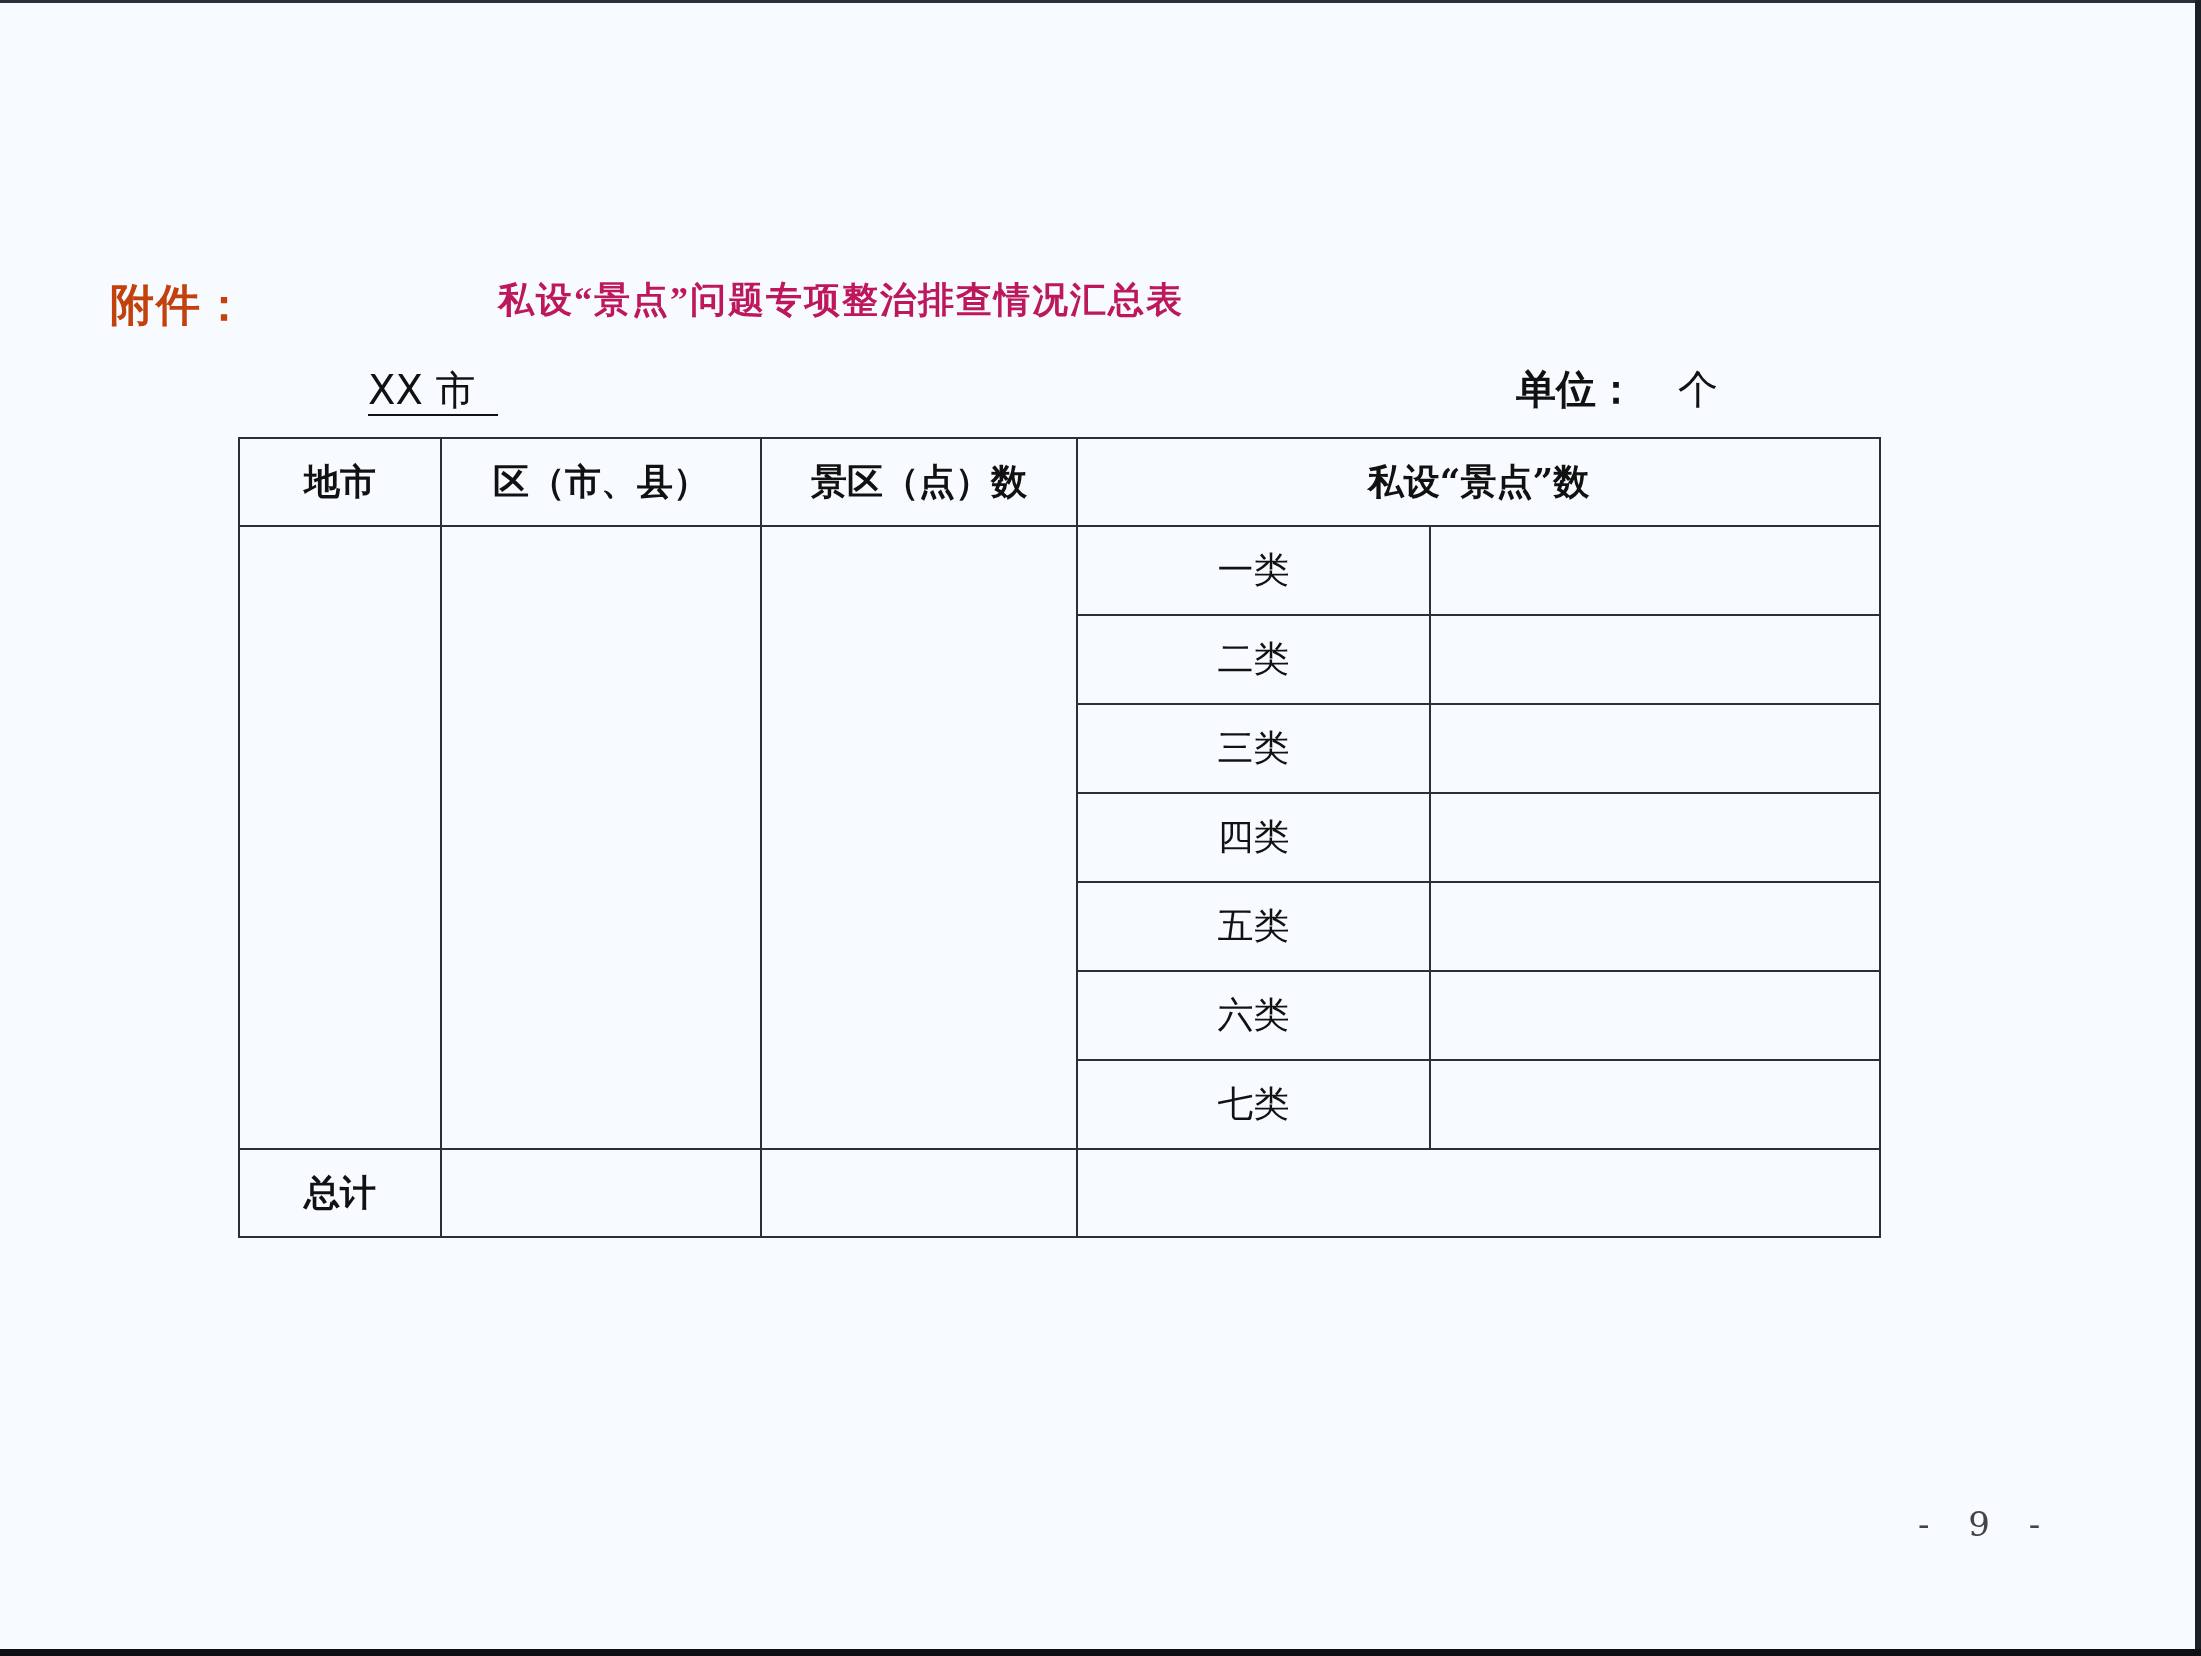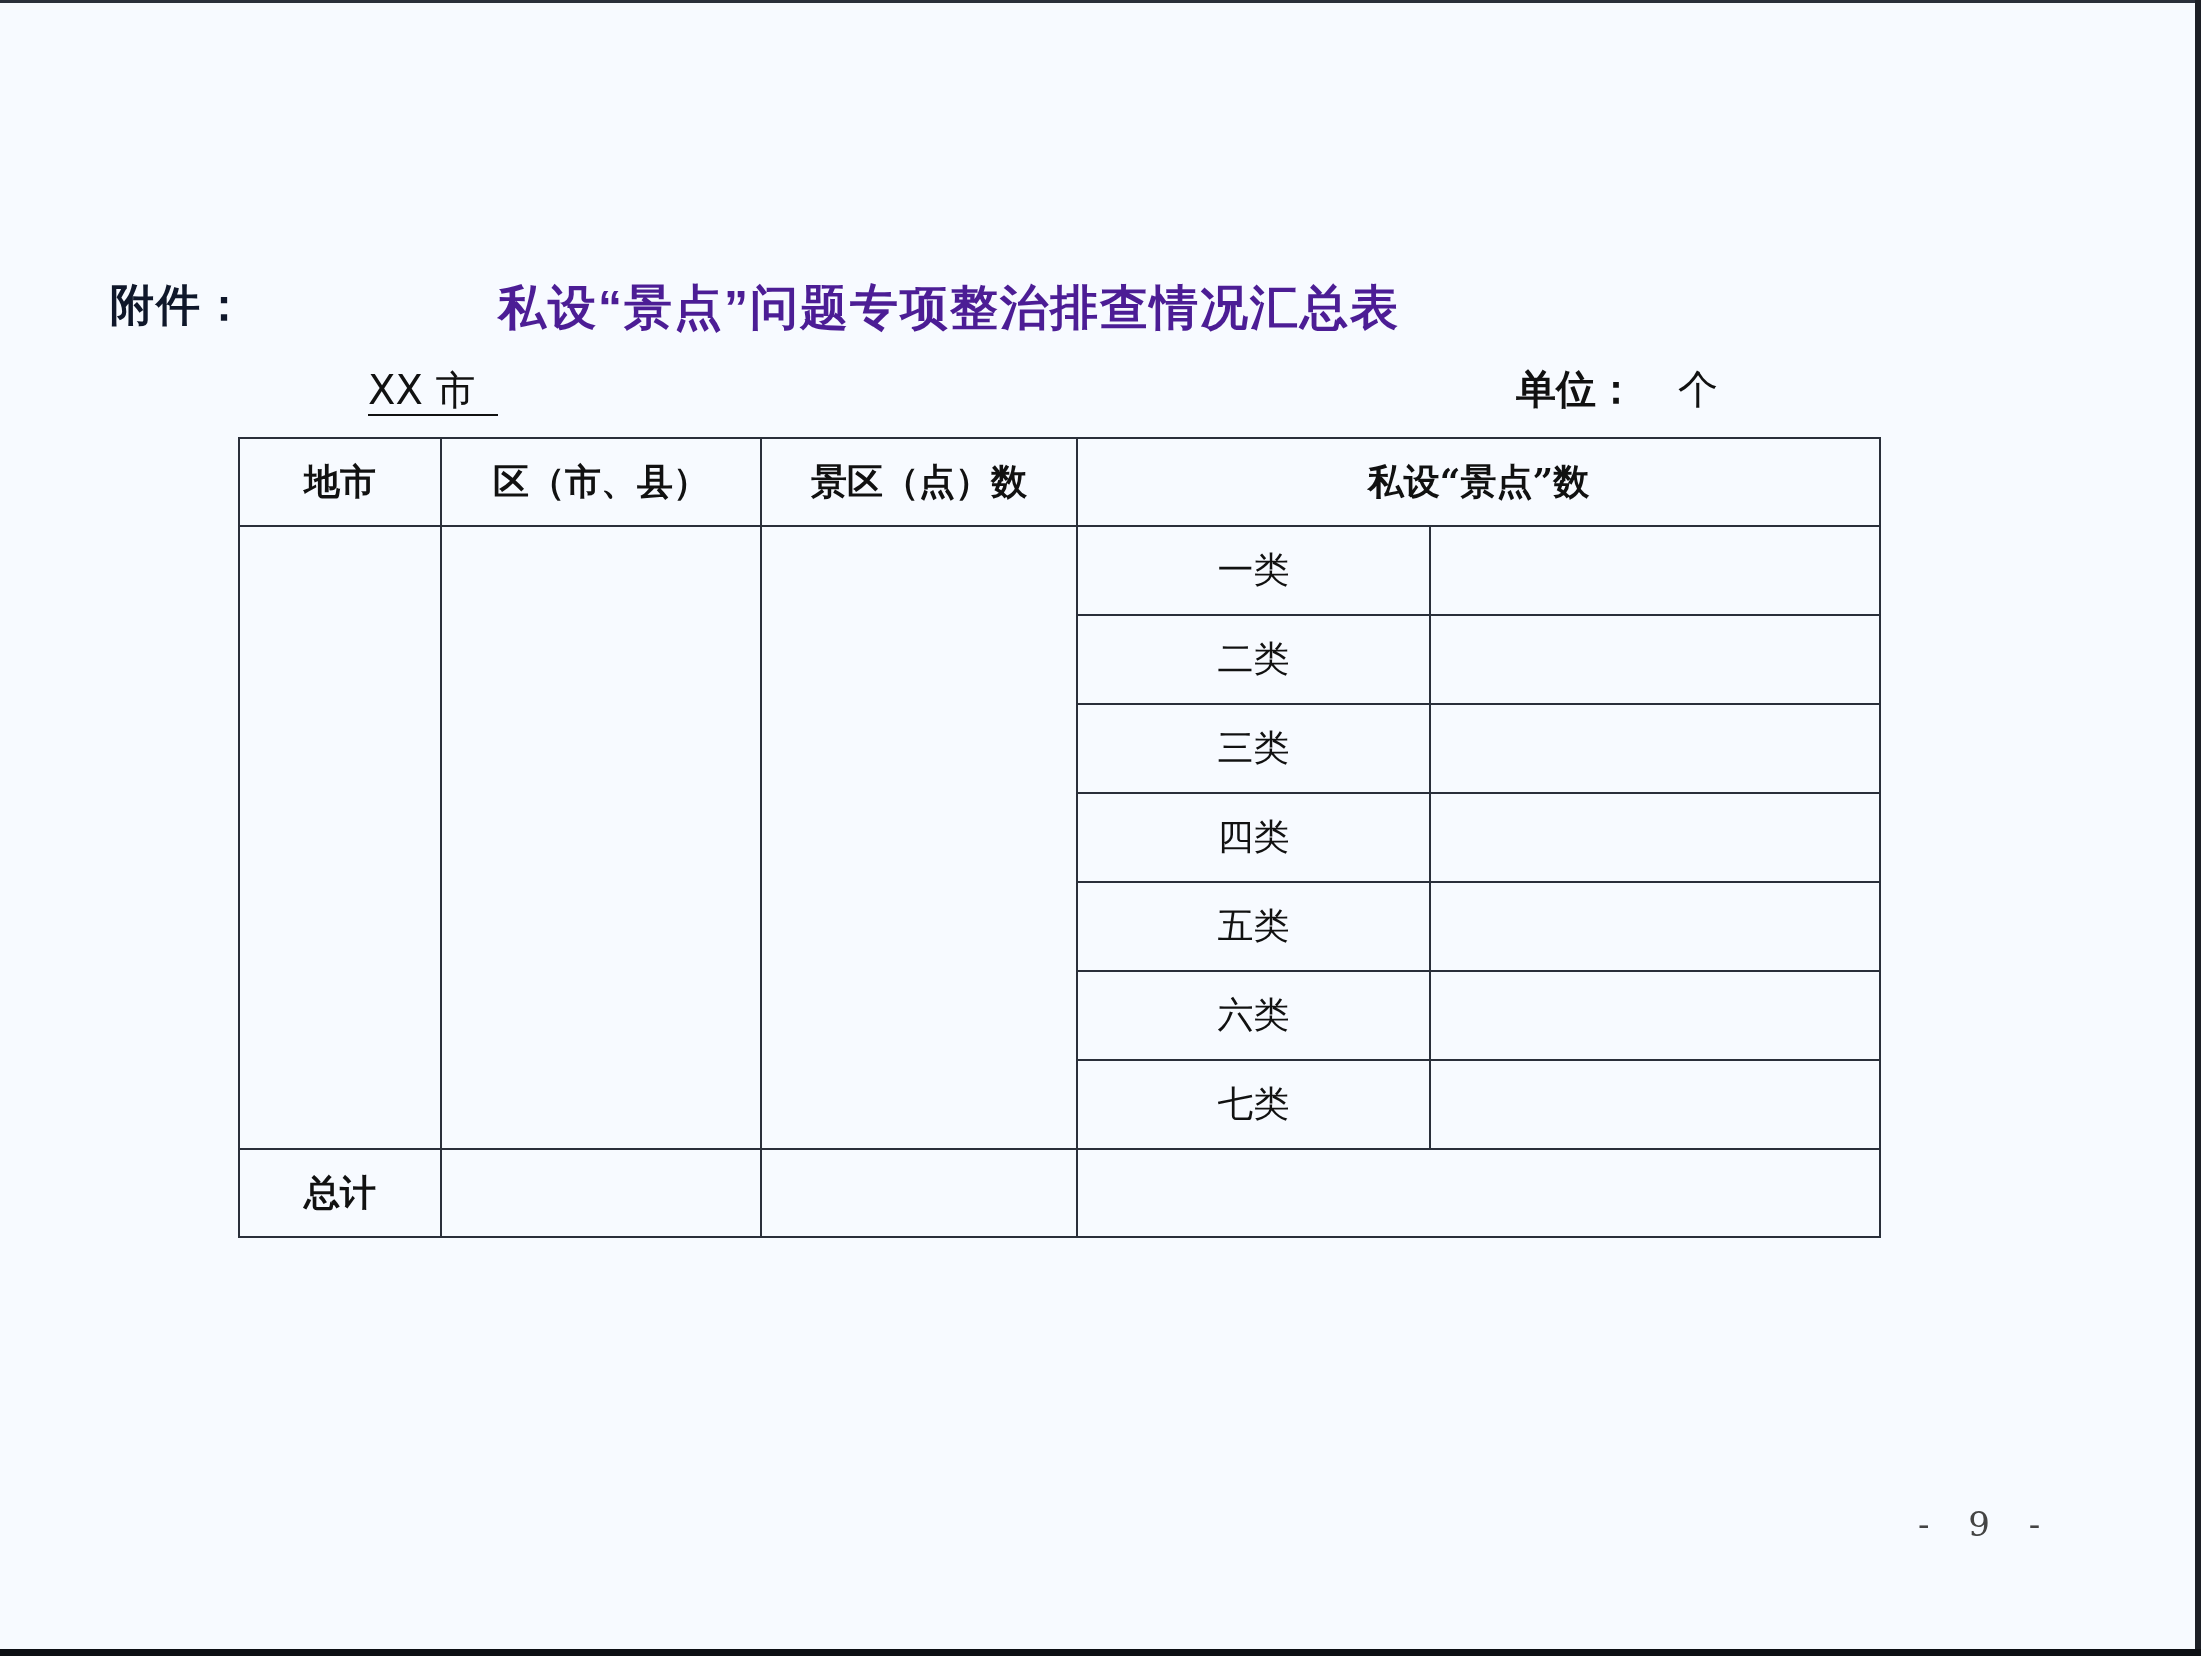--- a/index.html
+++ b/index.html
@@ -9,26 +9,26 @@
       font-family: "DejaVu Serif", "Liberation Serif", serif;
       color: #1a1a1a;
     }
     .scan-top { position: absolute; left: 0; top: 0; width: 2201px; height: 3px; background: #2a2f3a; }
     .scan-bottom { position: absolute; left: 0; top: 1649px; width: 2201px; height: 7px; background: #0d0f14; }
     .scan-right { position: absolute; left: 2195px; top: 0; width: 6px; height: 1656px; background: #1c1f26; }
 
     .attach-label {
       position: absolute; left: 110px; top: 276px;
       font-family: Liberation Serif, serif; font-weight: bold;
-      font-size: 44px; letter-spacing: 2px; color: #0f172a;
+      font-size: 44px; letter-spacing: 2px; color: #c2410c;
     }
     .doc-title {
       position: absolute; left: 498px; top: 276px;
-      font-family: Liberation Sans, sans-serif; font-weight: bold;
-      font-size: 48px; color: #4c1d95; letter-spacing: 2px; white-space: nowrap;
+      font-family: Liberation Serif, serif; font-weight: bold;
+      font-size: 36px; color: #be185d; letter-spacing: 2px; white-space: nowrap;
     }
     .city {
       position: absolute; left: 368px; top: 366px;
       font-family: "DejaVu Sans", sans-serif; font-size: 40px;
       color: #111; padding-right: 22px;
       border-bottom: 2px solid #111; line-height: 48px;
     }
     .unit {
       position: absolute; left: 1496px; top: 362px;
       font-family: "DejaVu Serif", serif; font-weight: bold; font-size: 40px; color: #111;

